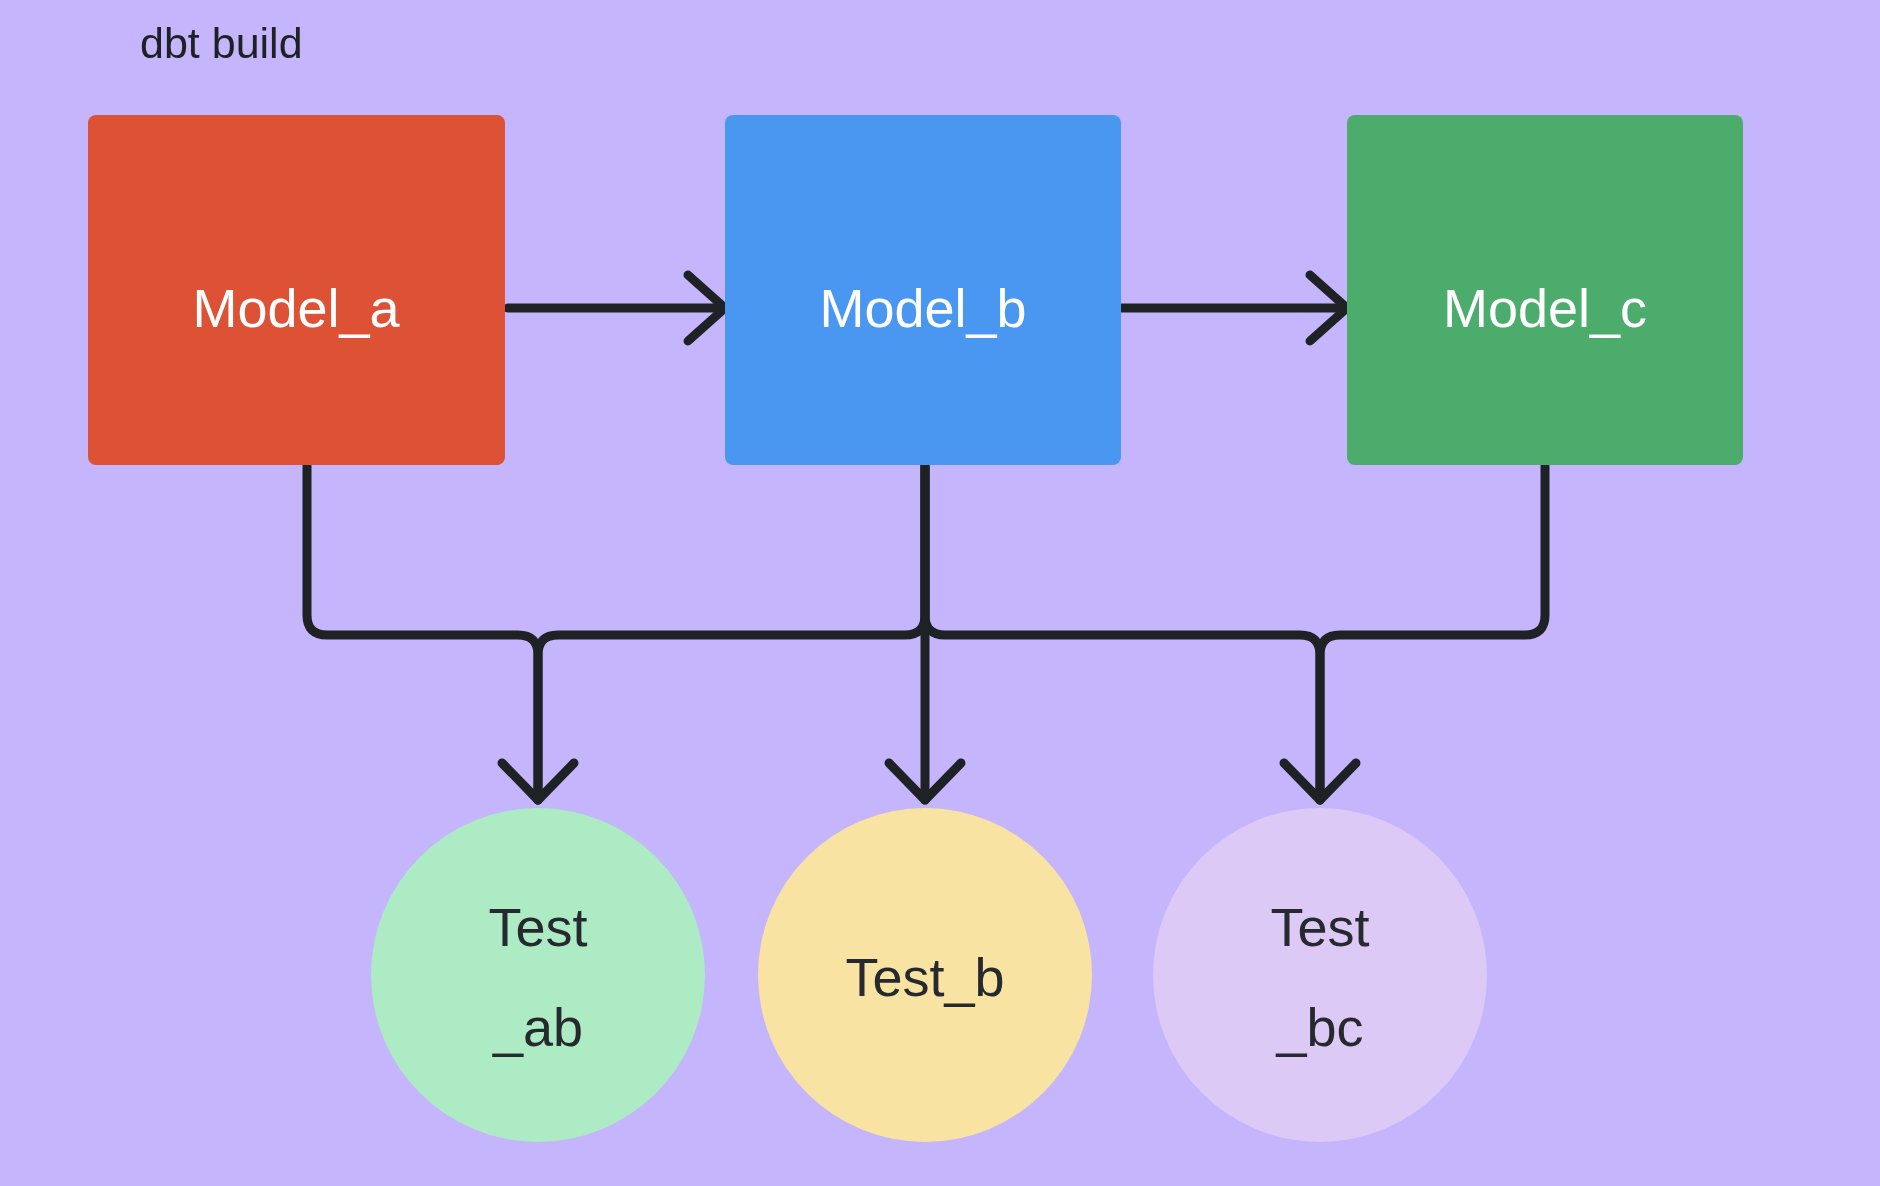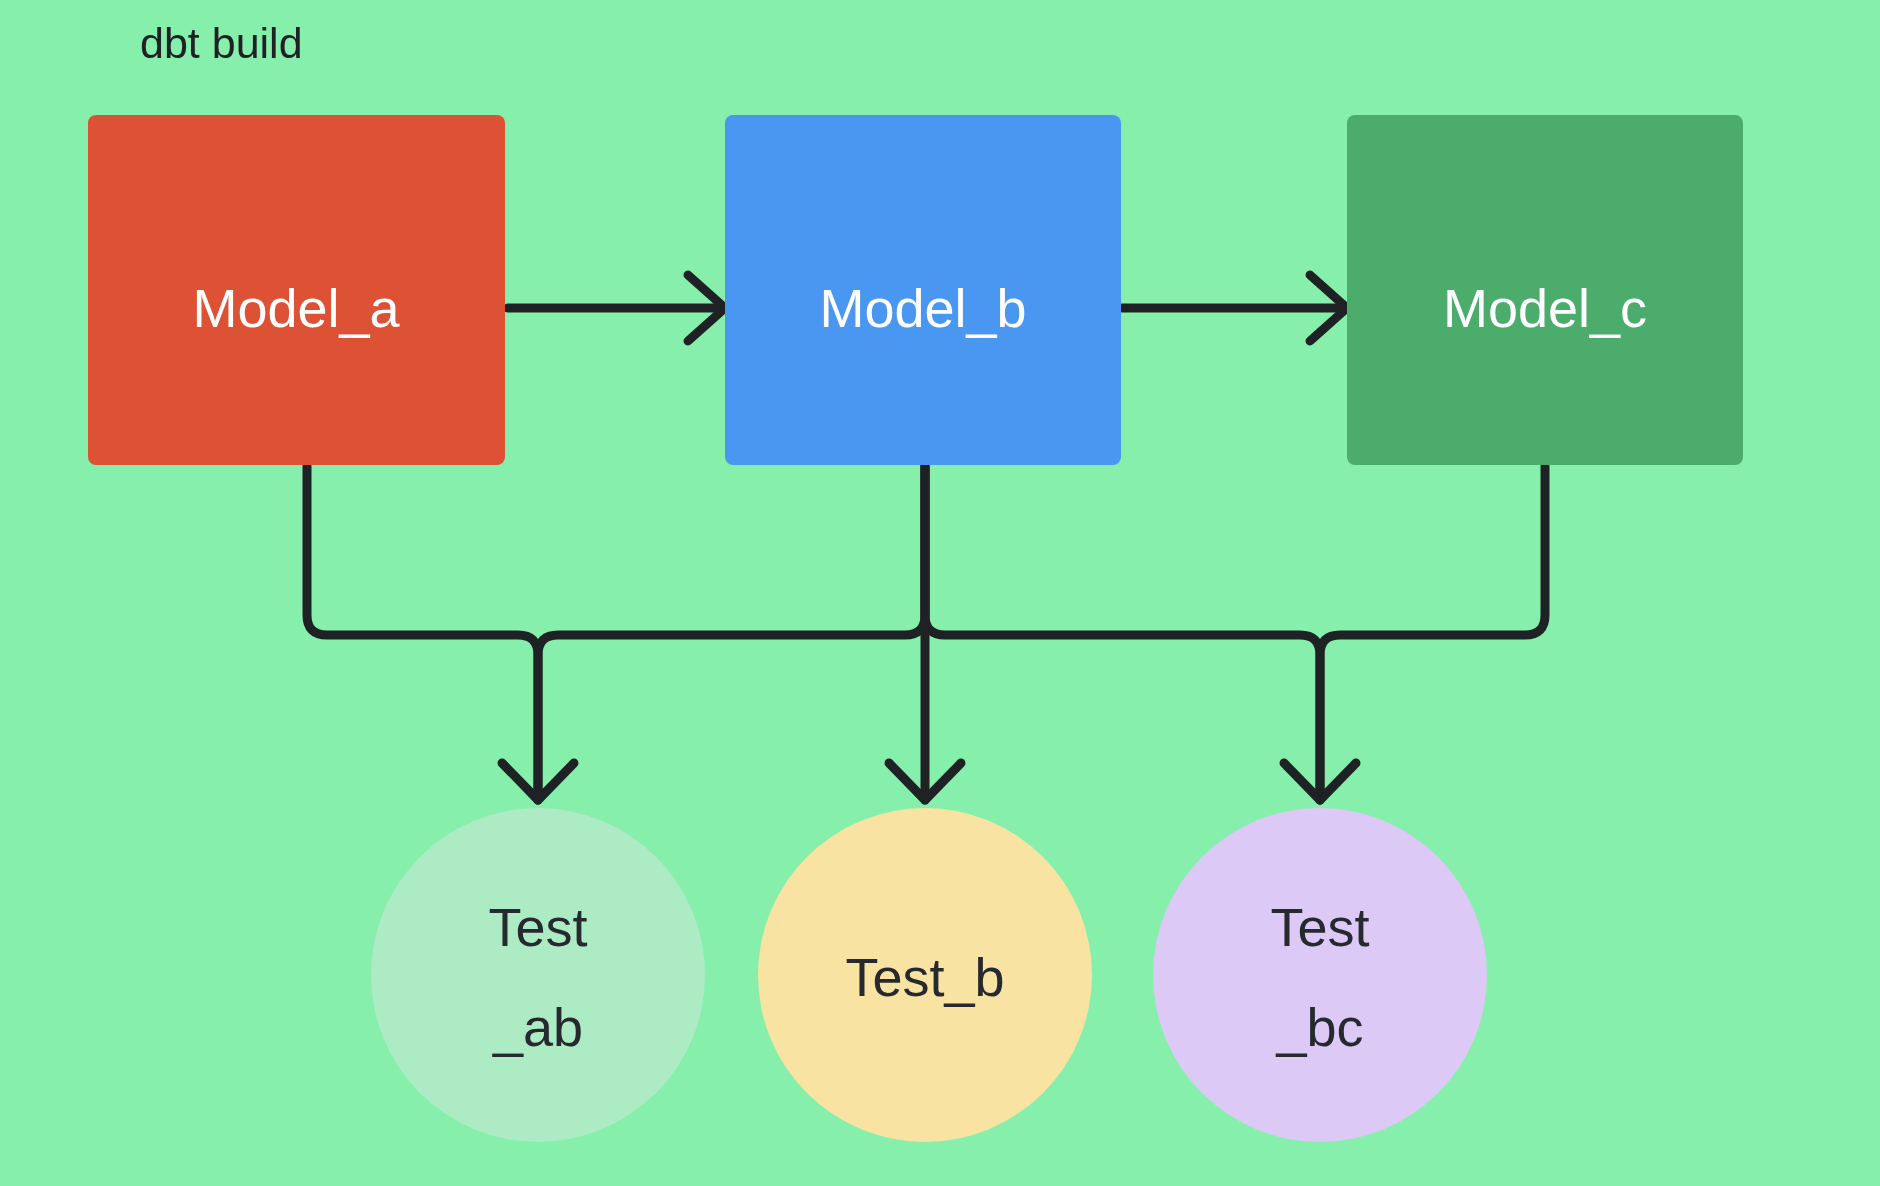--- a/index.html
+++ b/index.html
@@ -1,17 +1,17 @@
 <!DOCTYPE html>
 <html><head>
 <meta charset="utf-8">
 <style>
   html,body{margin:0;padding:0;background:#ffffff;}
   body{width:1880px;height:1186px;font-family:"Liberation Sans",sans-serif;}
-  #stage{position:relative;width:1880px;height:1186px;overflow:hidden;background:#86efac;}
+  #stage{position:relative;width:1880px;height:1186px;overflow:hidden;background:#c4b5fd;}
   #diagram-svg{position:absolute;left:0;top:0;width:1880px;height:1186px;}
   .title-text{font-family:"Liberation Sans",sans-serif;font-size:43px;fill:#1f2224;font-weight:400;}
   .node-box-label{font-family:"Liberation Sans",sans-serif;font-size:54px;fill:#ffffff;font-weight:400;}
   .node-circle-label{font-family:"Liberation Sans",sans-serif;font-size:54px;fill:#262A2E;font-weight:400;}
   .edge-path{fill:none;stroke:#1f2224;stroke-width:9;stroke-linecap:round;stroke-linejoin:round;}
   .arrow-head{fill:none;stroke:#1f2224;stroke-width:9;stroke-linecap:round;stroke-linejoin:round;}
 </style>
 </head>
 <body>
 

